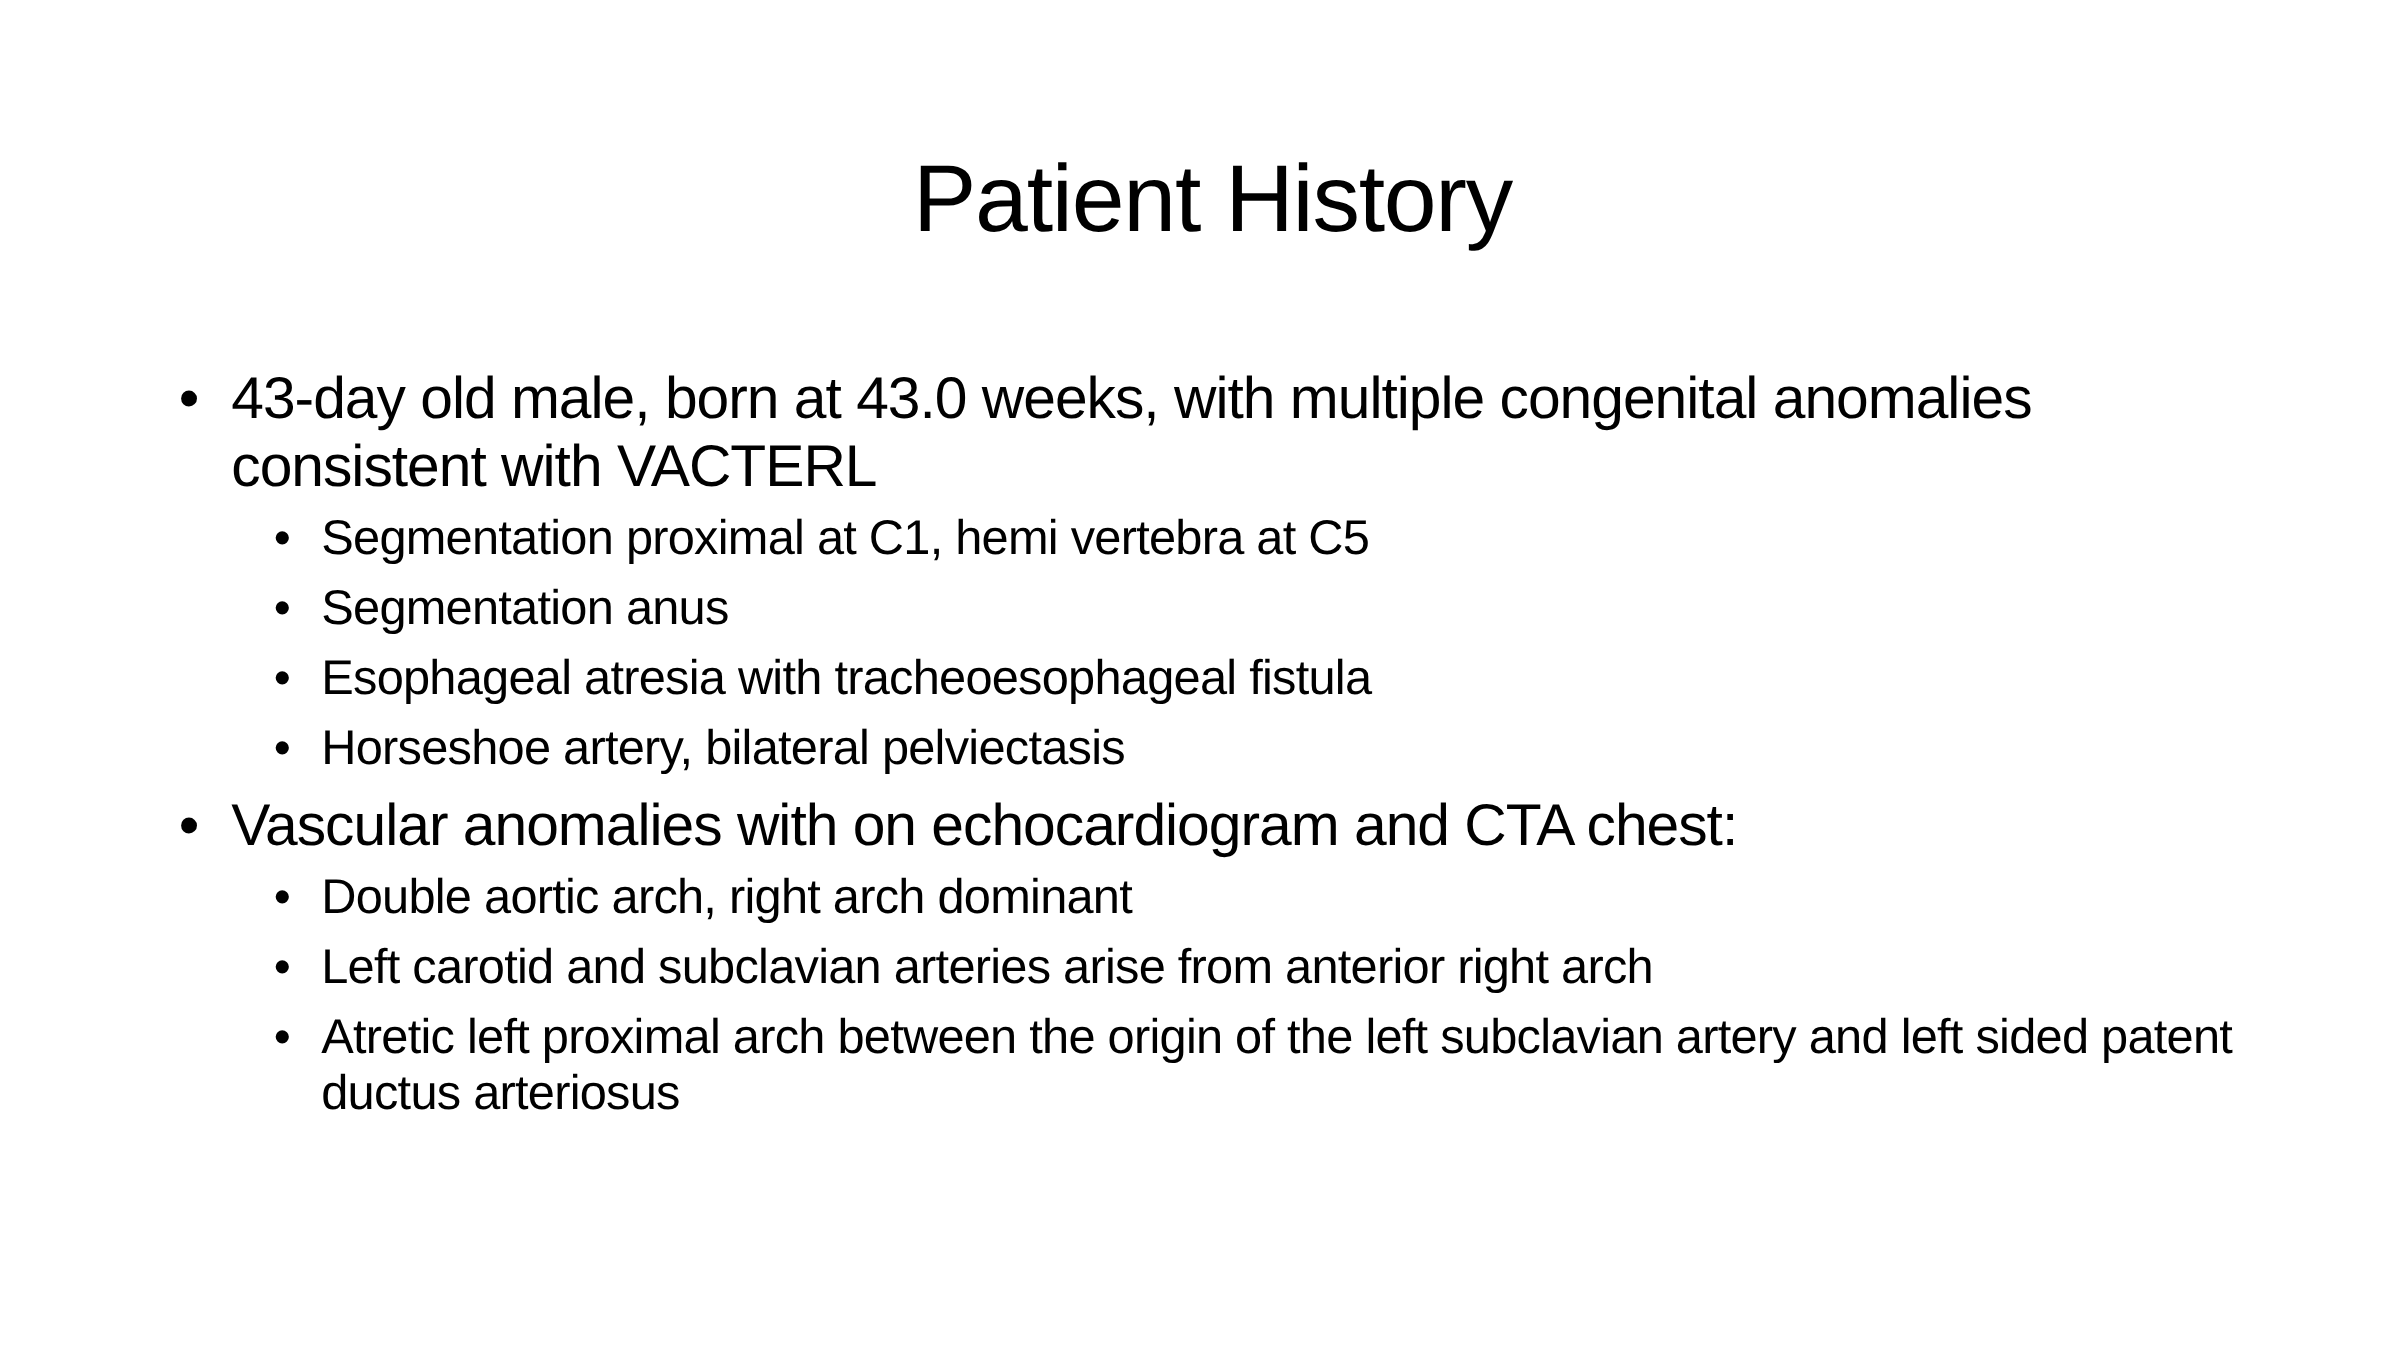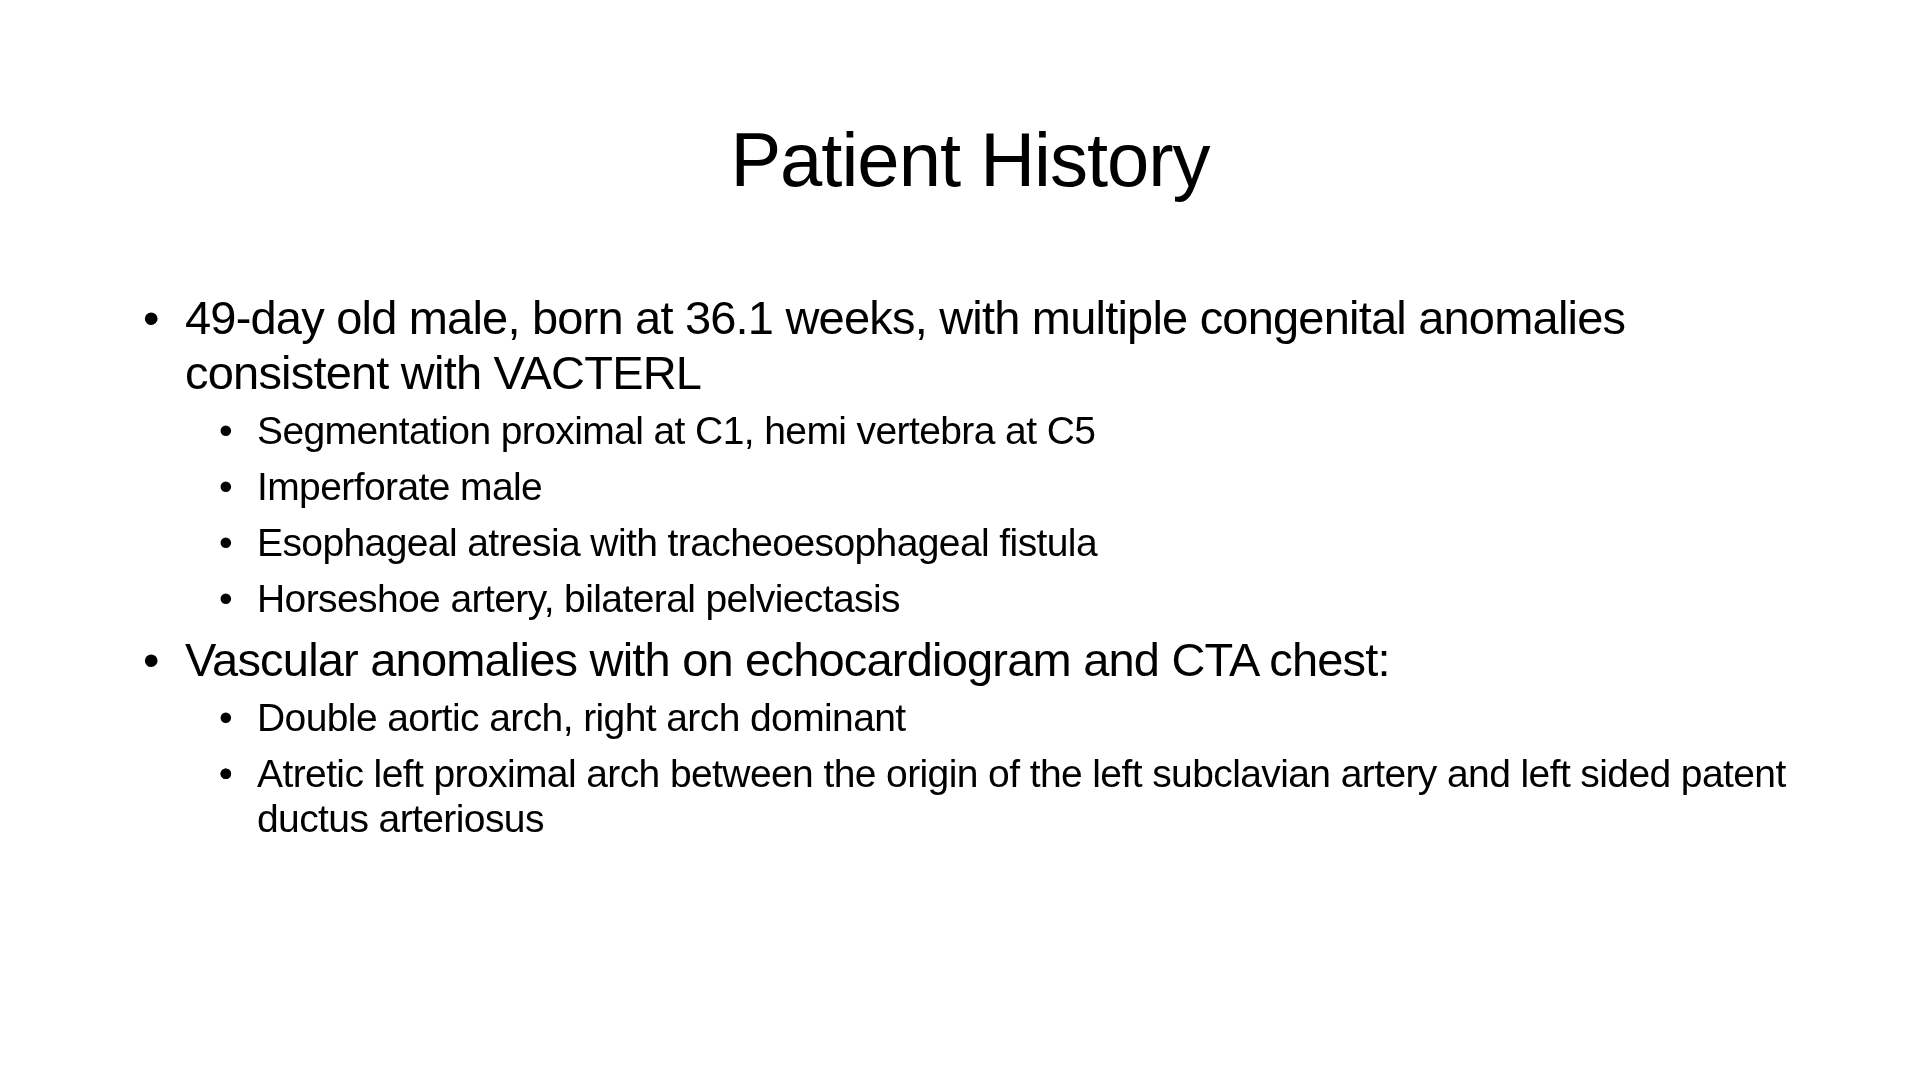--- a/index.html
+++ b/index.html
@@ -17,30 +17,30 @@
     .l2 .bullet { position: absolute; left: 76px; top: 0; }
   </style>
 </head>
 <body>
 
 <div class="title">Patient History</div>
 
 <div class="content">
   <div class="l1" style="width:1560px;">
     <span class="bullet">•</span>
-    <span>49-day old male, born at 36.1 weeks, with multiple congenital anomalies consistent with VACTERL</span>
+    <span>43-day old male, born at 43.0 weeks, with multiple congenital anomalies consistent with VACTERL</span>
   </div>
   <div class="sub">
     <div class="l2">
       <span class="bullet">•</span>
       <span>Segmentation proximal at C1, hemi vertebra at C5</span>
     </div>
     <div class="l2">
       <span class="bullet">•</span>
-      <span>Imperforate male</span>
+      <span>Segmentation anus</span>
     </div>
     <div class="l2">
       <span class="bullet">•</span>
       <span>Esophageal atresia with tracheoesophageal fistula</span>
     </div>
     <div class="l2">
       <span class="bullet">•</span>
       <span>Horseshoe artery, bilateral pelviectasis</span>
     </div>
   </div>
@@ -49,19 +49,20 @@
     <span class="bullet">•</span>
     <span>Vascular anomalies with on echocardiogram and CTA chest:</span>
   </div>
   <div class="sub">
     <div class="l2">
       <span class="bullet">•</span>
       <span>Double aortic arch, right arch dominant</span>
     </div>
     <div class="l2">
       <span class="bullet">•</span>
+      <span>Left carotid and subclavian arteries arise from anterior right arch</span>
     </div>
     <div class="l2" style="width:1560px;">
       <span class="bullet">•</span>
       <span>Atretic left proximal arch between the origin of the left subclavian artery and left sided patent ductus arteriosus</span>
     </div>
   </div>
 </div>
 
 </body></html>

